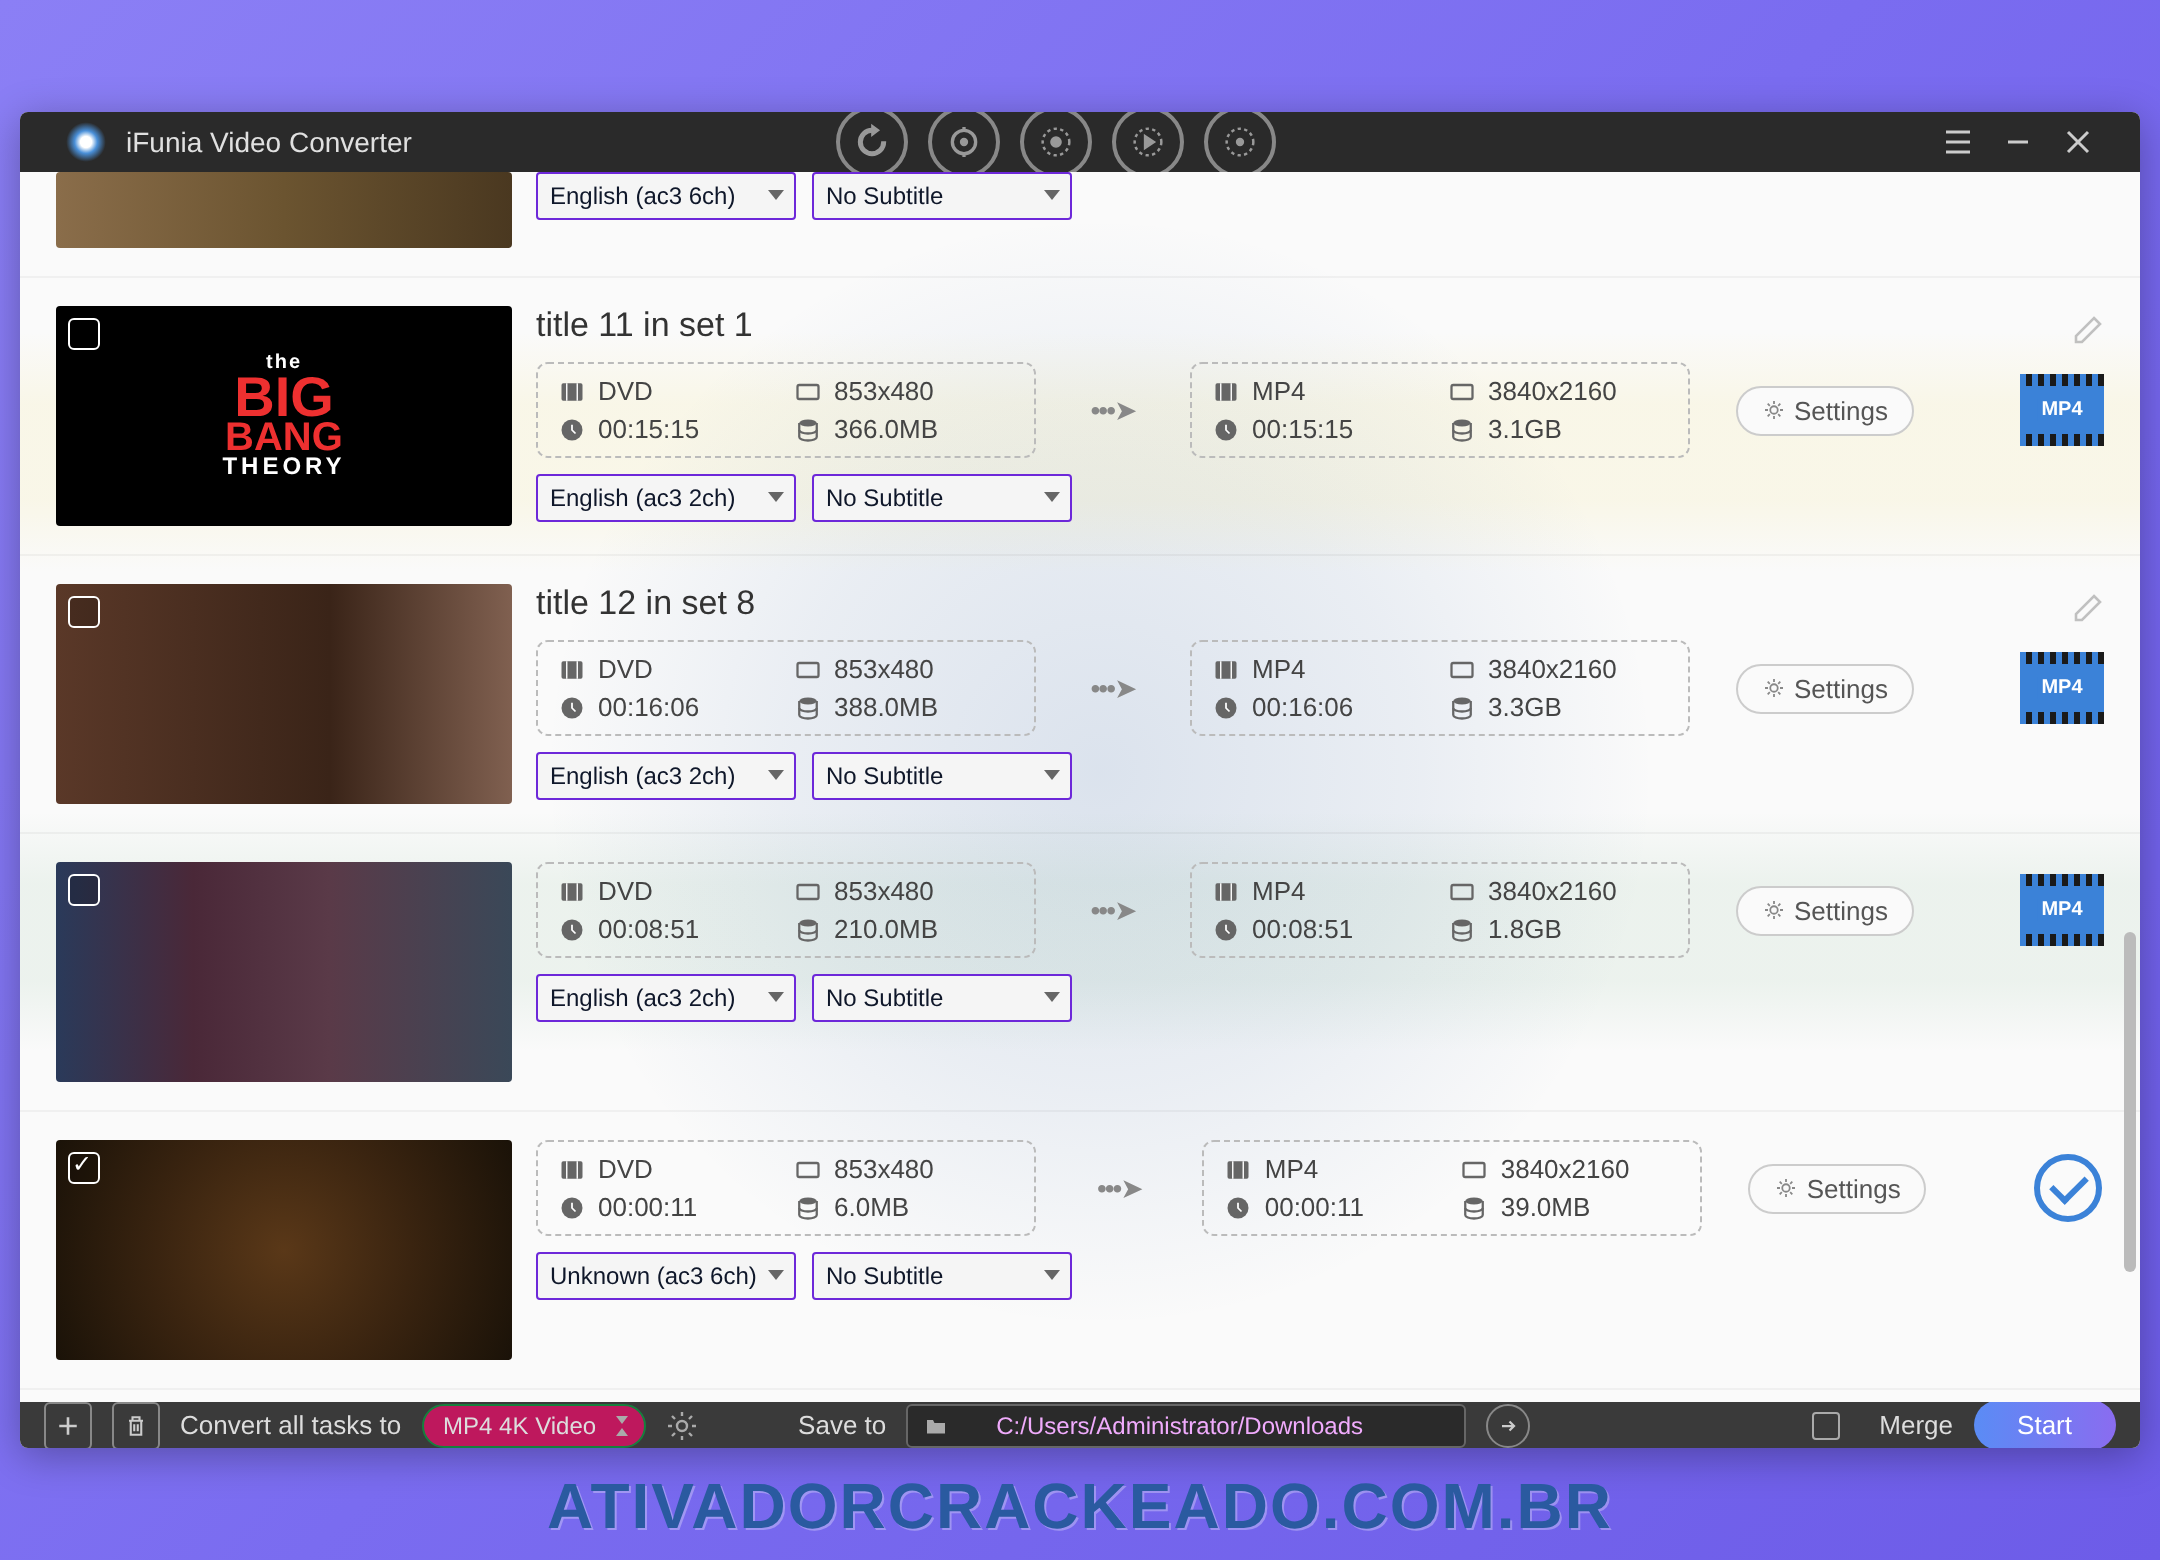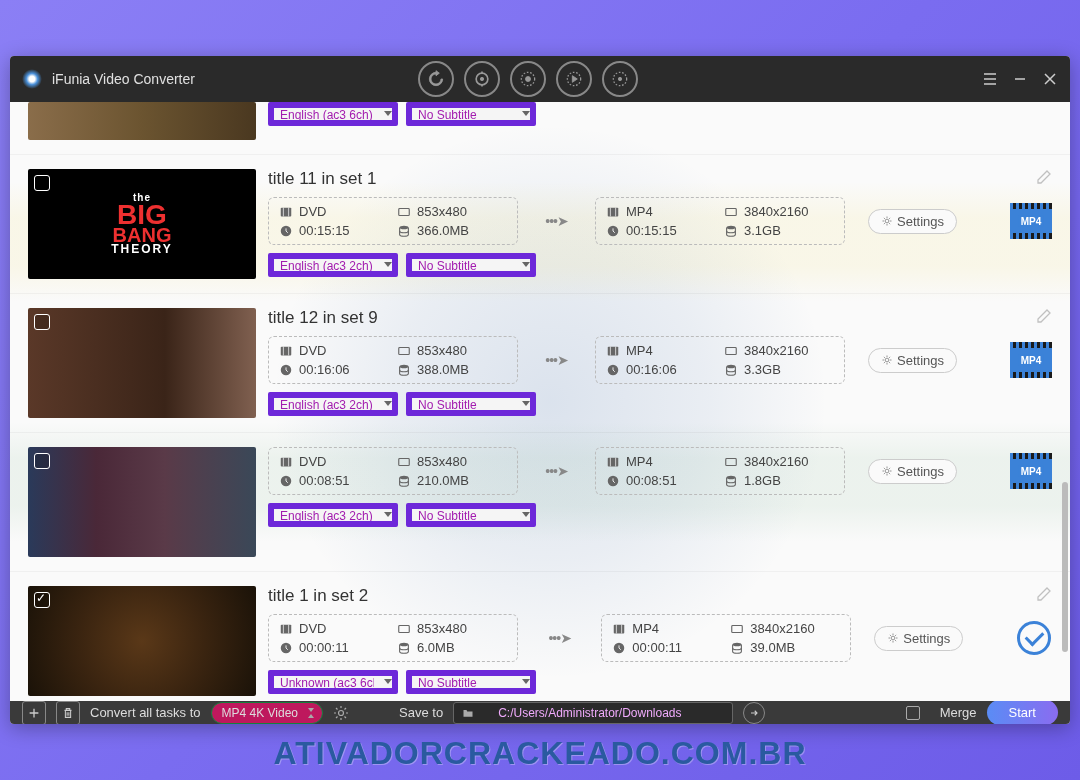--- a/index.html
+++ b/index.html
@@ -1,18 +1,18 @@
 <!DOCTYPE html>
 <html><head>
 <meta charset="utf-8">
 <style>
 *{box-sizing:border-box;margin:0;padding:0;font-family:-apple-system,BlinkMacSystemFont,"Segoe UI",Arial,sans-serif}
 body{background:linear-gradient(135deg,#8b7ff5 0%,#7a6cf0 50%,#6d5ce8 100%);width:1080px;height:780px;overflow:hidden;position:relative}
 .window{position:absolute;top:56px;left:10px;right:10px;bottom:56px;background:#fff;border-radius:4px;overflow:hidden;display:flex;flex-direction:column;box-shadow:0 4px 20px rgba(0,0,0,.3)}
-.titlebar{height:46px;background:#2a2a2a;display:flex;align-items:center;padding:0 12px;gap:10px}
+.titlebar{height:30px;background:#2a2a2a;display:flex;align-items:center;padding:0 23px;gap:10px}
 .app-icon{width:20px;height:20px;border-radius:50%;background:radial-gradient(circle,#fff 20%,#4a90d9 40%,#2a2a2a 70%);flex-shrink:0}
 .app-title{color:#e0e0e0;font-size:14px;flex-shrink:0}
 .tb-center{flex:1;display:flex;justify-content:center;gap:10px;margin-left:-120px}
 .tb-btn{width:36px;height:36px;border:2px solid #888;border-radius:50%;display:flex;align-items:center;justify-content:center;cursor:pointer}
 .tb-btn svg{width:20px;height:20px;fill:#999;stroke:#999}
 .tb-right{display:flex;align-items:center;gap:14px}
 .tb-right svg{width:16px;height:16px;cursor:pointer}
 .content{flex:1;overflow-y:auto;background:#fafafa;position:relative}
 .bg-circle{position:absolute;top:20px;left:260px;width:560px;height:560px;border-radius:50%;background:radial-gradient(circle,rgba(42,93,163,.15) 0%,rgba(42,93,163,.08) 40%,transparent 70%);pointer-events:none}
 .bg-band{position:absolute;left:0;right:0;height:120px;pointer-events:none}
@@ -28,41 +28,41 @@
 .th1{background:#000}
 .th1-txt{position:absolute;inset:0;display:flex;flex-direction:column;align-items:center;justify-content:center;color:#ee3030;font-weight:900;line-height:.85}
 .th1-txt .l1{font-size:10px;color:#fff;letter-spacing:1px}
 .th1-txt .l2{font-size:28px}
 .th1-txt .l3{font-size:20px}
 .th1-txt .l4{font-size:12px;color:#fff;letter-spacing:2px}
 .th2{background:linear-gradient(90deg,#5a3828 0%,#3a2418 60%,#806050 100%)}
 .th3{background:linear-gradient(90deg,#2a3a5a 0%,#4a2838 30%,#5a3a48 60%,#3a4858 100%)}
 .th4{background:radial-gradient(circle at 50% 50%,#5a3818 0%,#3a2410 50%,#1a1208 100%)}
 .details{flex:1;display:flex;flex-direction:column;gap:8px;min-width:0}
-.title-row{display:flex;align-items:flex-start;justify-content:space-between}
+.title-row{display:flex;align-items:flex-end;justify-content:space-between}
 .item-title{font-size:17px;color:#333}
 .edit-icon{width:16px;height:16px;cursor:pointer;opacity:.5}
 .info-row{display:flex;align-items:center;gap:23px}
 .info-box{border:1px dashed #bbb;border-radius:6px;padding:6px 10px;display:grid;grid-template-columns:110px 110px;gap:4px 8px;font-size:13px;color:#444}
 .info-box.src{width:268px}
 .info-box.dst{width:268px}
 .cell{display:flex;align-items:center;gap:6px}
 .cell svg{width:14px;height:14px;fill:#666;flex-shrink:0}
 .arrow{width:44px;display:flex;align-items:center;justify-content:center;color:#888;font-size:14px;letter-spacing:-1px}
 .settings-btn{border:1px solid #ccc;background:#fafafa;border-radius:14px;padding:4px 12px;font-size:13px;color:#555;display:flex;align-items:center;gap:4px;cursor:pointer}
 .settings-btn svg{width:12px;height:12px;fill:#888}
 .fmt-icon{width:42px;height:42px;margin-left:30px;cursor:pointer;display:flex;align-items:center;justify-content:center}
 .mp4-badge{position:relative;width:42px;height:36px;background:#3b82d8;border-radius:3px}
 .mp4-badge::before,.mp4-badge::after{content:"";position:absolute;left:0;right:0;height:6px;background:repeating-linear-gradient(90deg,#3b82d8 0,#3b82d8 3px,#1a1a1a 3px,#1a1a1a 6px)}
 .mp4-badge::before{top:0}.mp4-badge::after{bottom:0}
 .mp4-badge span{position:absolute;top:50%;left:50%;transform:translate(-50%,-50%);color:#fff;font-size:10px;font-weight:700;background:#3b82d8;padding:0 2px}
 .done-icon{width:34px;height:34px;border:3px solid #3b82d8;border-radius:50%;display:flex;align-items:center;justify-content:center}
 .done-icon::after{content:"";width:14px;height:8px;border-left:3px solid #3b82d8;border-bottom:3px solid #3b82d8;transform:rotate(-45deg);margin-top:-4px}
 .sel-row{display:flex;gap:8px}
-.sel{width:130px;height:24px;border:6px solid #6d28d9;background:#f5f5f5;font-size:12px;color:#a21caf;padding:0 18px 0 6px;appearance:none;position:relative;cursor:pointer;border-radius:2px}
+.sel{width:130px;height:24px;border:1px solid #6d28d9;background:#f5f5f5;font-size:12px;color:#0f172a;padding:0 18px 0 6px;appearance:none;position:relative;cursor:pointer;border-radius:2px}
 .sel-wrap{position:relative}
 .sel-wrap::after{content:"";position:absolute;right:6px;top:9px;border-left:4px solid transparent;border-right:4px solid transparent;border-top:5px solid #666;pointer-events:none}
 .footer{height:23px;background:#3a3a3a;display:flex;align-items:center;padding:0 12px;gap:10px;font-size:13px;color:#ddd}
 .ft-btn{width:24px;height:24px;border:1px solid #888;border-radius:3px;display:flex;align-items:center;justify-content:center;cursor:pointer}
 .ft-btn svg{width:14px;height:14px;stroke:#ccc;fill:none}
 .fmt-sel{background:#be185d;border:1px solid #15803d;border-radius:12px;padding:3px 24px 3px 10px;color:#ddd;font-size:12px;cursor:pointer;position:relative}
 .fmt-sel::after{content:"";position:absolute;right:8px;top:5px;border-left:3px solid transparent;border-right:3px solid transparent;border-top:4px solid #aaa}
 .fmt-sel::before{content:"";position:absolute;right:8px;bottom:5px;border-left:3px solid transparent;border-right:3px solid transparent;border-bottom:4px solid #aaa}
 .gear{width:16px;height:16px;cursor:pointer;fill:#aaa}
 .path-box{background:#2a2a2a;border:1px solid #666;border-radius:3px;padding:3px 8px;color:#f0abfc;font-size:12px;display:flex;align-items:center;gap:24px;cursor:pointer;min-width:280px}
@@ -238,21 +238,21 @@
               <div class="sel-wrap"><select class="sel"><option>No Subtitle</option></select></div>
             </div>
           </div>
         </div>
         <div class="item">
           <div class="thumb th2">
             <div class="chk"></div>
           </div>
           <div class="details">
             <div class="title-row">
-              <div class="item-title">title 12 in set 9</div>
+              <div class="item-title">title 12 in set 8</div>
               <div class="edit-icon"><svg viewBox="0 0 16 16">
                   <path d="M11 2l3 3-9 9H2v-3l9-9z" fill="none" stroke="#888" stroke-width="1.3"></path>
                 </svg></div>
             </div>
             <div class="info-row">
               <div class="info-box src">
                 <div class="cell">
                   <svg viewBox="0 0 16 16">
                     <rect x="2" y="3" width="12" height="10" rx="1"></rect>
                     <path d="M5 3v10M11 3v10" stroke="#fff" stroke-width=".8"></path>
@@ -415,26 +415,20 @@
               <div class="sel-wrap"><select class="sel"><option>English (ac3 2ch)</option></select></div>
               <div class="sel-wrap"><select class="sel"><option>No Subtitle</option></select></div>
             </div>
           </div>
         </div>
         <div class="item">
           <div class="thumb th4">
             <div class="chk checked"></div>
           </div>
           <div class="details">
-            <div class="title-row">
-              <div class="item-title">title 1 in set 2</div>
-              <div class="edit-icon"><svg viewBox="0 0 16 16">
-                  <path d="M11 2l3 3-9 9H2v-3l9-9z" fill="none" stroke="#888" stroke-width="1.3"></path>
-                </svg></div>
-            </div>
             <div class="info-row">
               <div class="info-box src">
                 <div class="cell">
                   <svg viewBox="0 0 16 16">
                     <rect x="2" y="3" width="12" height="10" rx="1"></rect>
                     <path d="M5 3v10M11 3v10" stroke="#fff" stroke-width=".8"></path>
                   </svg>
                   <span>DVD</span>
                 </div>
                 <div class="cell">

